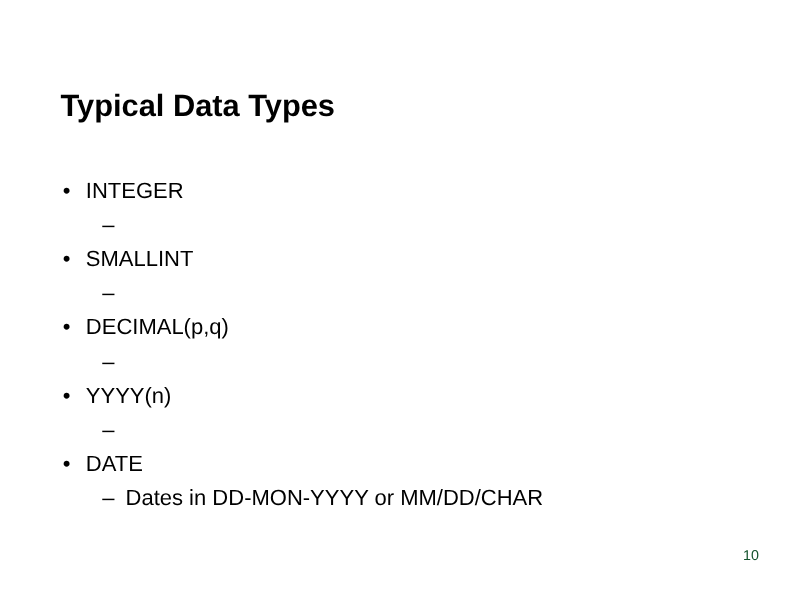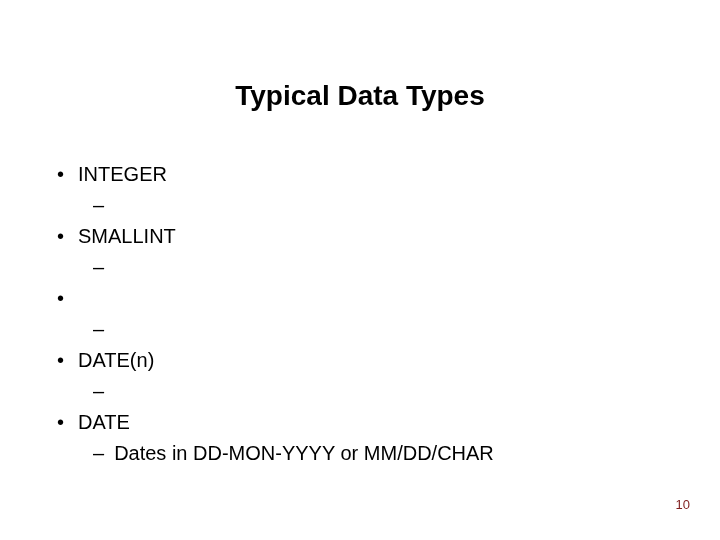--- a/index.html
+++ b/index.html
@@ -12,21 +12,20 @@
       height: 540px;
       background: #ffffff;
       font-family: Arial, Helvetica, sans-serif;
       color: #000000;
       position: relative;
       padding: 80px 55px 0 55px;
     }
     .title {
       font-size: 28px;
       font-weight: bold;
-      text-align: center;
       margin-bottom: 48px;
     }
     .content {
       font-size: 20px;
       line-height: 1.45;
     }
     .bullet-item {
       display: flex;
       align-items: flex-start;
       margin-bottom: 2px;
@@ -42,21 +41,21 @@
       margin-bottom: 2px;
     }
     .sub-dash {
       margin-right: 10px;
     }
     .page-number {
       position: absolute;
       bottom: 28px;
       right: 30px;
       font-size: 13px;
-      color: #7f1d1d;
+      color: #14532d;
     }
   </style>
 </head>
 <body>
 
 <div class="title">Typical Data Types</div>
 
 <div class="content">
   <div class="bullet-item">
     <span class="bullet-dot">•</span>
@@ -69,28 +68,29 @@
   <div class="bullet-item">
     <span class="bullet-dot">•</span>
     <span>SMALLINT</span>
   </div>
   <div class="sub-item">
     <span class="sub-dash">–</span>
   </div>
 
   <div class="bullet-item">
     <span class="bullet-dot">•</span>
+    <span>DECIMAL(p,q)</span>
   </div>
   <div class="sub-item">
     <span class="sub-dash">–</span>
   </div>
 
   <div class="bullet-item">
     <span class="bullet-dot">•</span>
-    <span>DATE(n)</span>
+    <span>YYYY(n)</span>
   </div>
   <div class="sub-item">
     <span class="sub-dash">–</span>
   </div>
 
   <div class="bullet-item">
     <span class="bullet-dot">•</span>
     <span>DATE</span>
   </div>
   <div class="sub-item">

